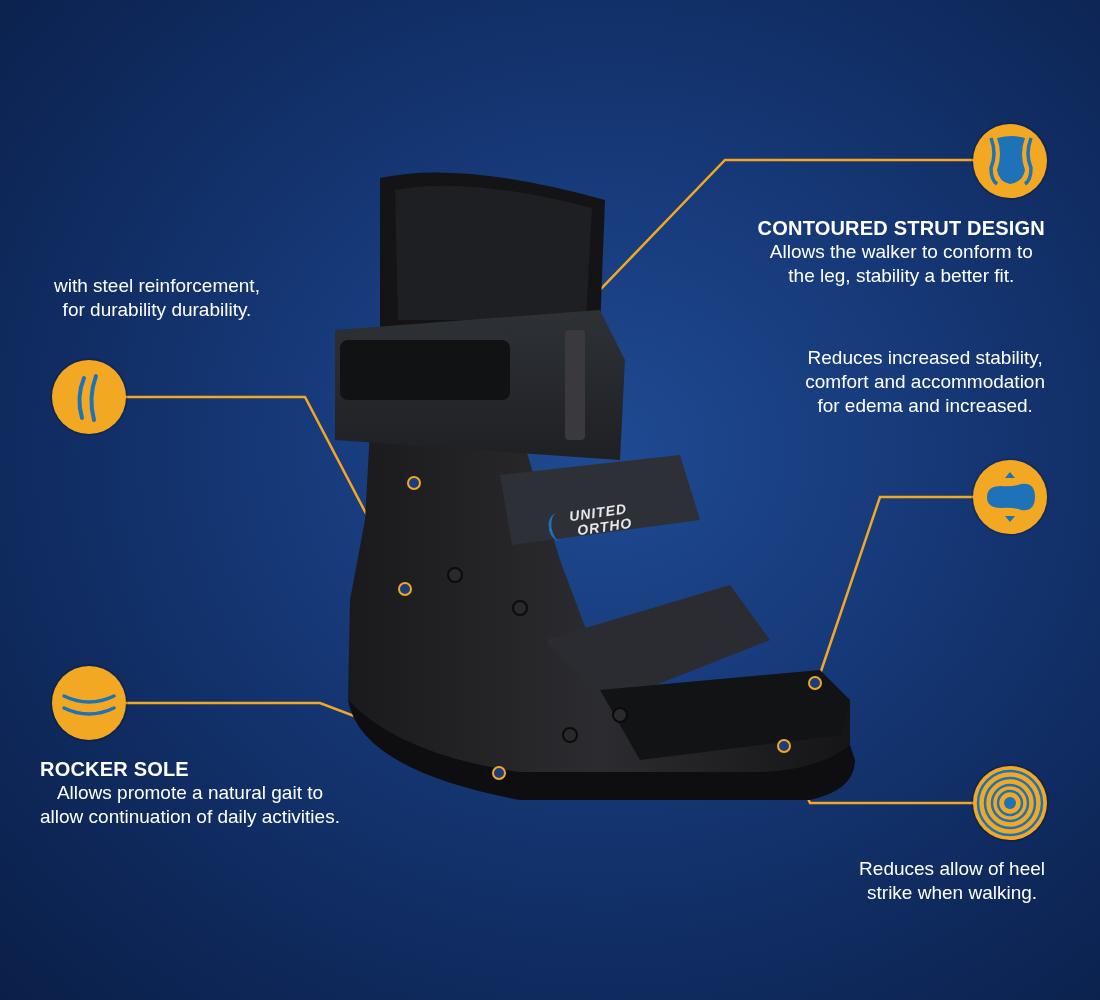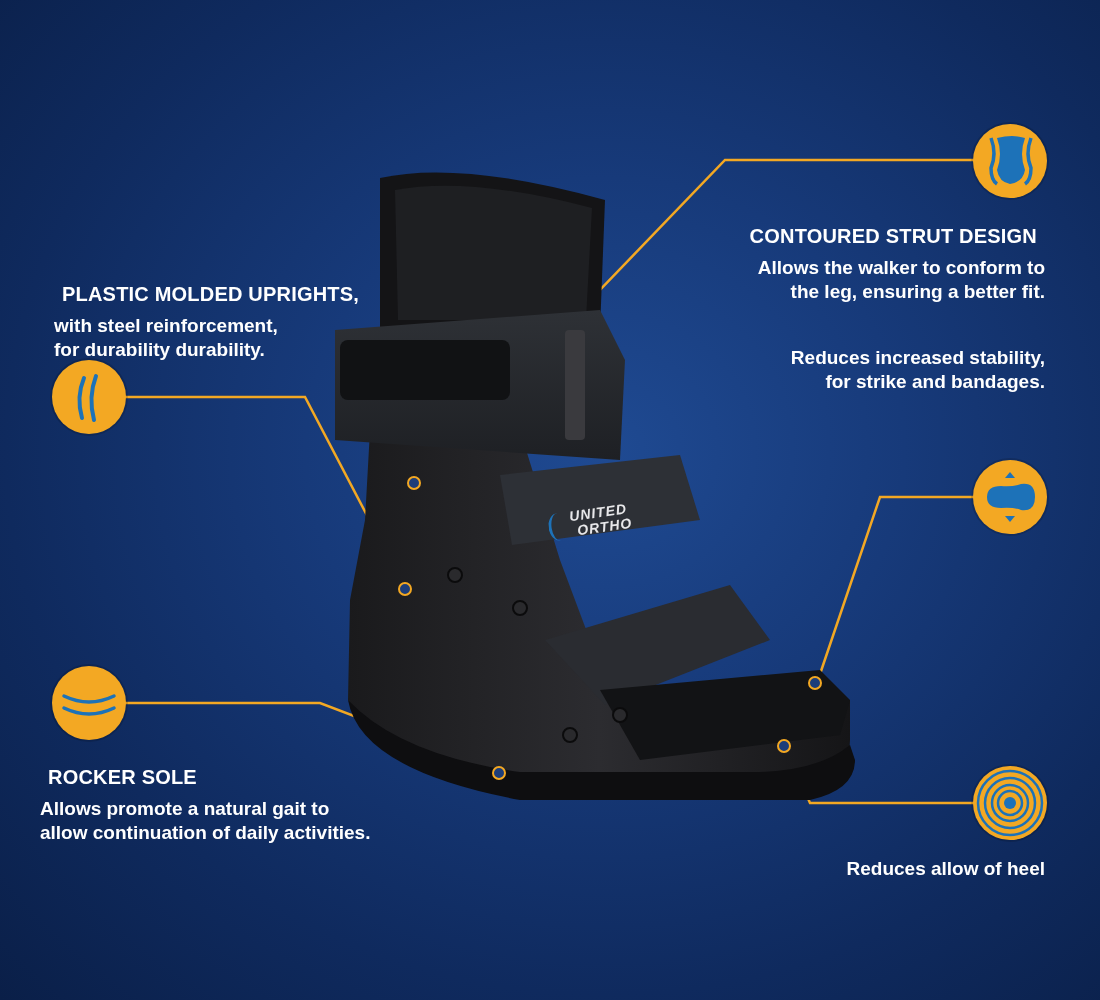--- a/index.html
+++ b/index.html
@@ -1,21 +1,21 @@
 <!DOCTYPE html>
 <html><head>
 <meta charset="utf-8">
 <style>
   html,body{margin:0;padding:0;}
   body{width:1100px;height:1000px;overflow:hidden;position:relative;
     background:radial-gradient(ellipse at 55% 45%, #1f4a92 0%, #173a7a 35%, #0f2a5e 70%, #0a1f48 100%);
     font-family:"Liberation Sans",sans-serif;color:#ffffff;}
   .callout{position:absolute;}
-  .callout h2{margin:8px;font-size:20px;font-weight:bold;letter-spacing:0.2px;line-height:24px;}
-  .callout p{margin:0;font-size:19px;line-height:24px;font-weight:bold;}
+  .callout h2{margin:0;font-size:20px;font-weight:bold;letter-spacing:0.2px;line-height:24px;}
+  .callout p{margin:0;font-size:19px;line-height:24px;font-weight:normal;text-align:center;}
   .right{text-align:right;}
   .icon{position:absolute;width:74px;height:74px;border-radius:50%;background:#f3a823;box-shadow:0 0 0 2px rgba(0,0,0,0.15);}
   .icon svg{width:74px;height:74px;display:block;}
   svg.lines{position:absolute;left:0;top:0;width:1100px;height:1000px;pointer-events:none;}
   .dot{position:absolute;width:10px;height:10px;border-radius:50%;border:2px solid #f3a823;background:#1c3d7a;}
   
   .boot{position:absolute;}
 </style>
 </head>
 <body>
@@ -120,37 +120,38 @@
         <circle cx="37" cy="37" r="32"></circle>
         <circle cx="37" cy="37" r="25"></circle>
         <circle cx="37" cy="37" r="18"></circle>
         <circle cx="37" cy="37" r="12"></circle>
       </g>
       <circle cx="37" cy="37" r="6" fill="#1d72b8"></circle>
     </svg>
 </div>
 
 <div class="callout" style="left:54px;top:274px;">
-  <h2>PLASTIC MOLDED UPRIGHTS,</h2>
   <p>with steel reinforcement,</p>
   <p>for durability durability.</p>
 </div>
 
 <div class="callout right" style="right:55px;top:216px;">
   <h2>CONTOURED STRUT DESIGN</h2>
   <p>Allows the walker to conform to</p>
-  <p>the leg, ensuring a better fit.</p>
+  <p>the leg, stability a better fit.</p>
 </div>
 
 <div class="callout right" style="right:55px;top:346px;">
   <p>Reduces increased stability,</p>
-  <p>for strike and bandages.</p>
+  <p>comfort and accommodation</p>
+  <p>for edema and increased.</p>
 </div>
 
 <div class="callout" style="left:40px;top:757px;">
   <h2>ROCKER SOLE</h2>
   <p>Allows promote a natural gait to</p>
   <p>allow continuation of daily activities.</p>
 </div>
 
 <div class="callout right" style="right:55px;top:857px;">
   <p>Reduces allow of heel</p>
+  <p>strike when walking.</p>
 </div>
 
 </body></html>

